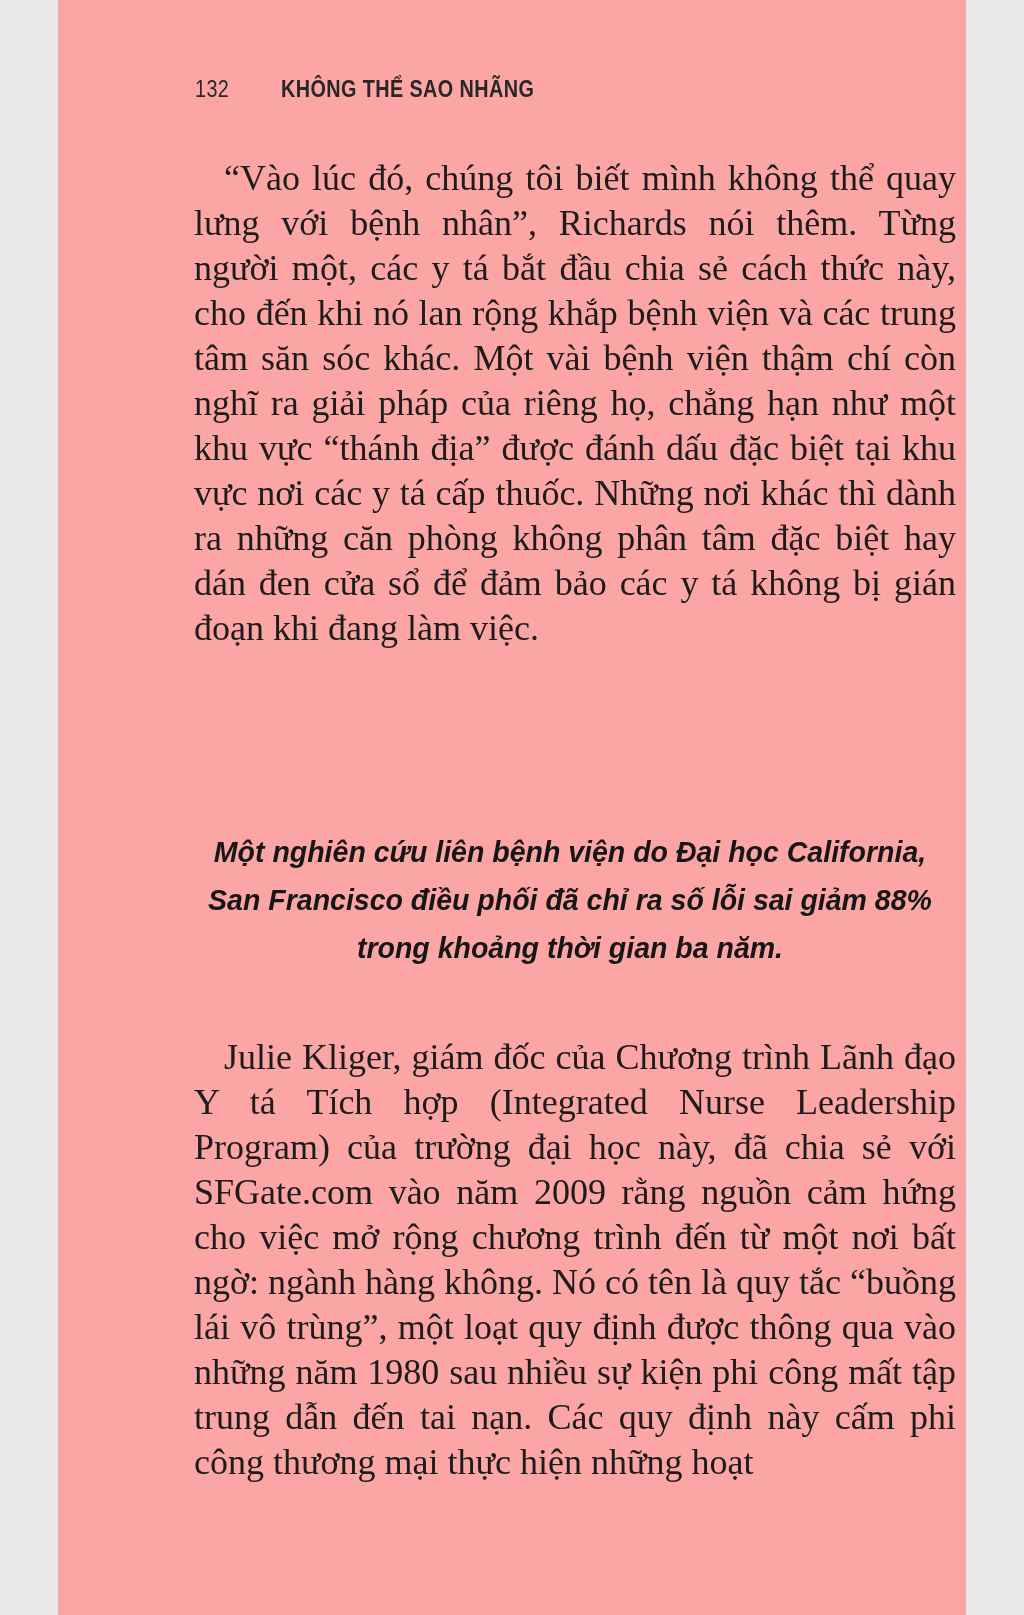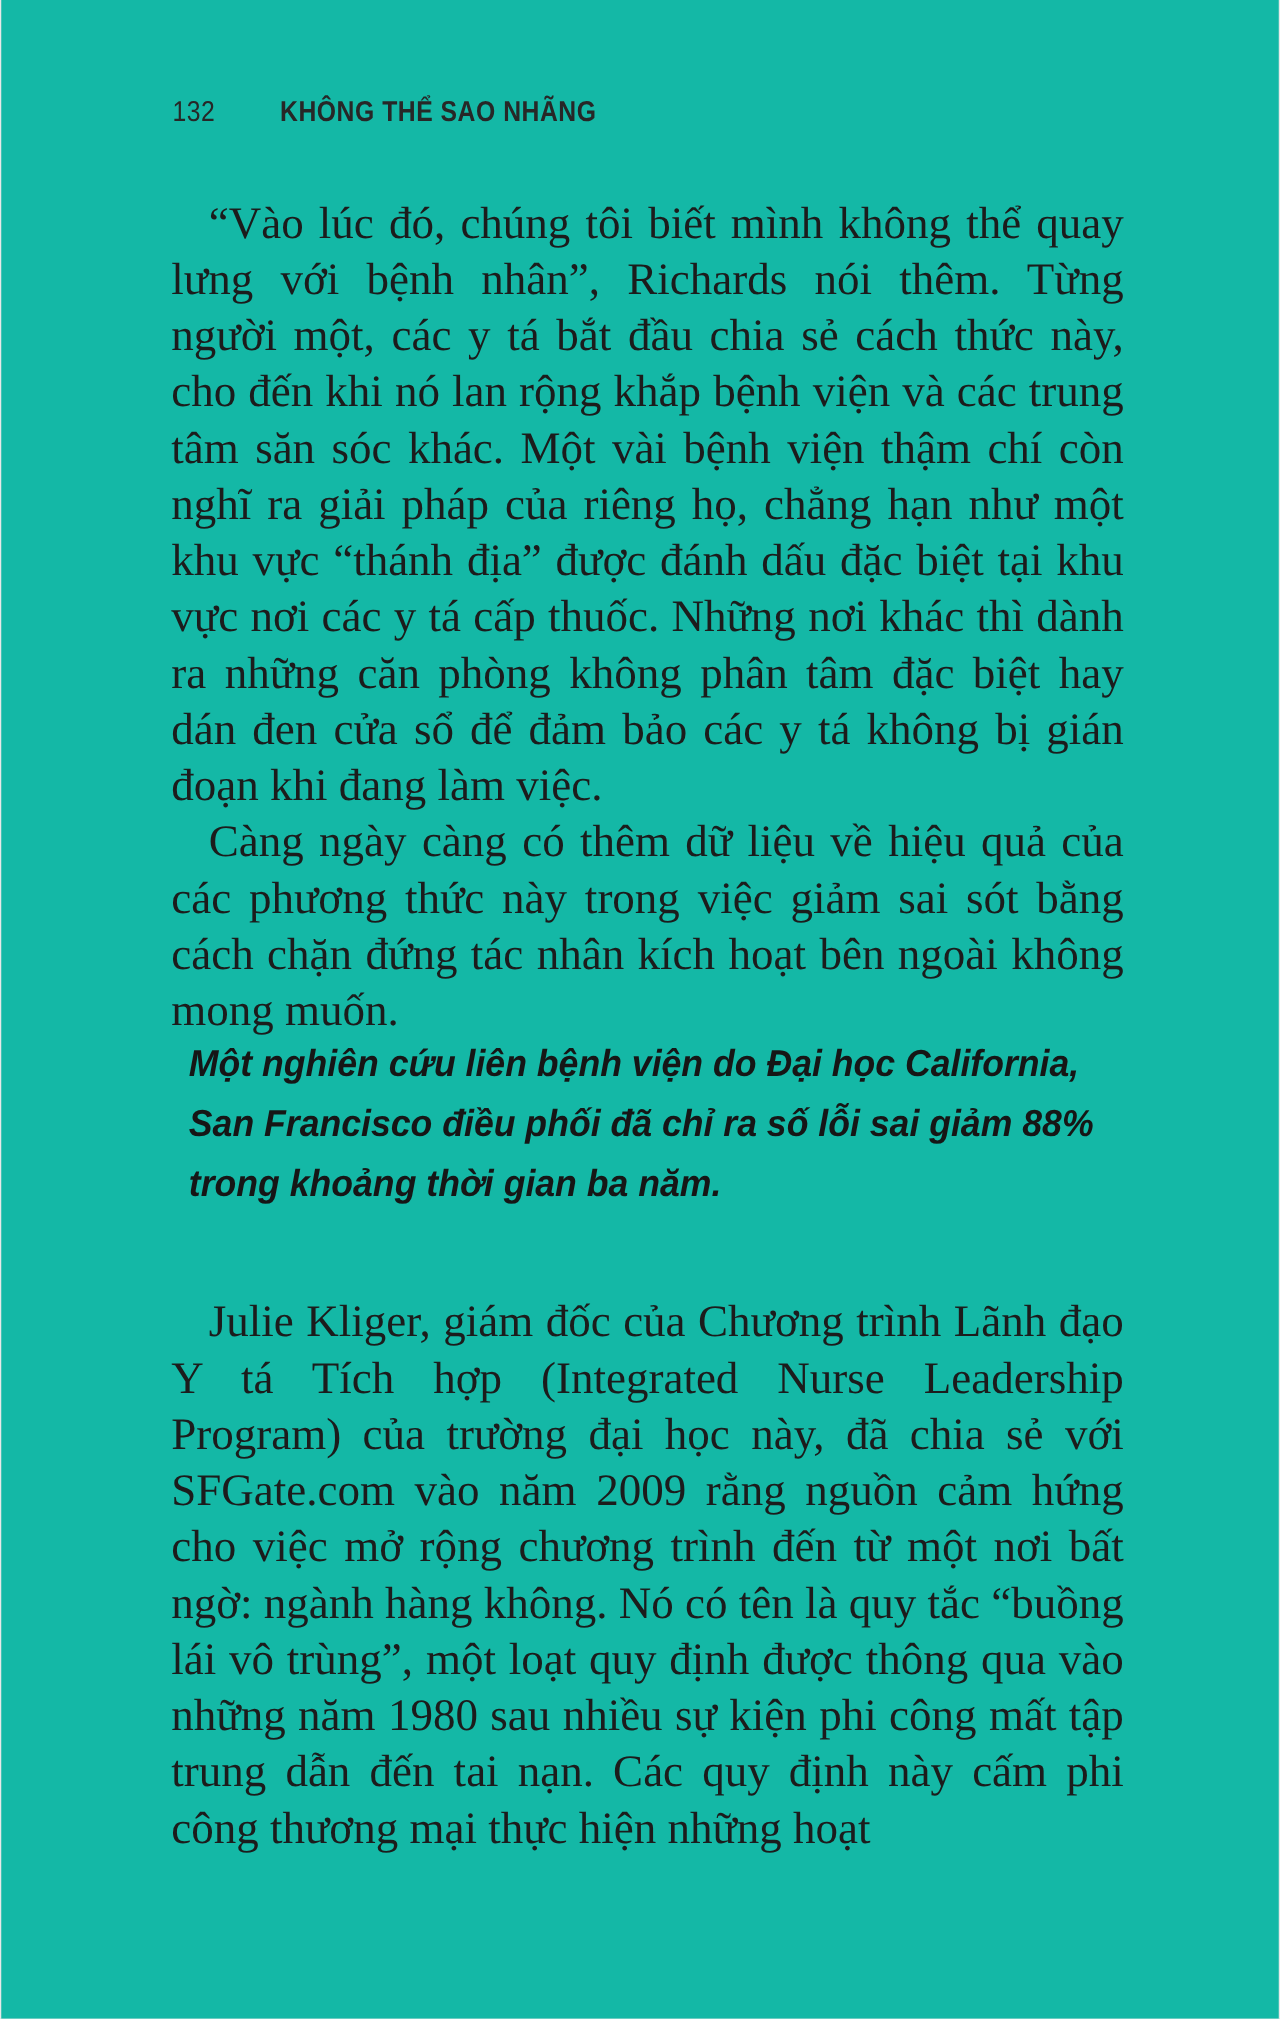--- a/index.html
+++ b/index.html
@@ -2,24 +2,24 @@
 <html><head>
 <meta charset="utf-8">
 <style>
   html, body {
     margin: 0;
     padding: 0;
     background: #e8e8e8;
   }
   .page {
     position: relative;
-    width: 1022px;
+    width: 908px;
     height: 1615px;
     margin: 0 auto;
-    background: #14b8a6;
+    background: #fca5a5;
     overflow: hidden;
     font-family: "Liberation Serif", serif;
   }
   .running-header {
     position: absolute;
     top: 76px;
     left: 137px;
     width: 760px;
     display: flex;
     align-items: baseline;
@@ -58,40 +58,40 @@
     position: absolute;
     top: 828px;
     left: 131px;
     width: 762px;
     color: #161616;
     font-family: "Liberation Sans", sans-serif;
     font-weight: bold;
     font-style: italic;
     font-size: 30px;
     line-height: 48px;
+    text-align: center;
   }
   .pull-quote .condensed {
     display: inline-block;
     transform: scaleX(0.95);
     transform-origin: center;
   }
 </style>
 </head>
 <body>
 
 <div class="page">
 
   <div class="running-header">
     <span class="page-number condensed">132</span>
     <span class="condensed">KHÔNG THỂ SAO NHÃNG</span>
   </div>
 
   <div class="body-block block-top">
     <p>“Vào lúc đó, chúng tôi biết mình không thể quay lưng với bệnh nhân”, Richards nói thêm. Từng người một, các y tá bắt đầu chia sẻ cách thức này, cho đến khi nó lan rộng khắp bệnh viện và các trung tâm săn sóc khác. Một vài bệnh viện thậm chí còn nghĩ ra giải pháp của riêng họ, chẳng hạn như một khu vực “thánh địa” được đánh dấu đặc biệt tại khu vực nơi các y tá cấp thuốc. Những nơi khác thì dành ra những căn phòng không phân tâm đặc biệt hay dán đen cửa sổ để đảm bảo các y tá không bị gián đoạn khi đang làm việc.</p>
-    <p>Càng ngày càng có thêm dữ liệu về hiệu quả của các phương thức này trong việc giảm sai sót bằng cách chặn đứng tác nhân kích hoạt bên ngoài không mong muốn.</p>
   </div>
 
   <div class="pull-quote">
     <span class="condensed">Một nghiên cứu liên bệnh viện do Đại học California, San Francisco điều phối đã chỉ ra số lỗi sai giảm 88% trong khoảng thời gian ba năm.</span>
   </div>
 
   <div class="body-block block-bottom">
     <p>Julie Kliger, giám đốc của Chương trình Lãnh đạo Y tá Tích hợp (Integrated Nurse Leadership Program) của trường đại học này, đã chia sẻ với SFGate.com vào năm 2009 rằng nguồn cảm hứng cho việc mở rộng chương trình đến từ một nơi bất ngờ: ngành hàng không. Nó có tên là quy tắc “buồng lái vô trùng”, một loạt quy định được thông qua vào những năm 1980 sau nhiều sự kiện phi công mất tập trung dẫn đến tai nạn. Các quy định này cấm phi công thương mại thực hiện những hoạt</p>
   </div>
 

